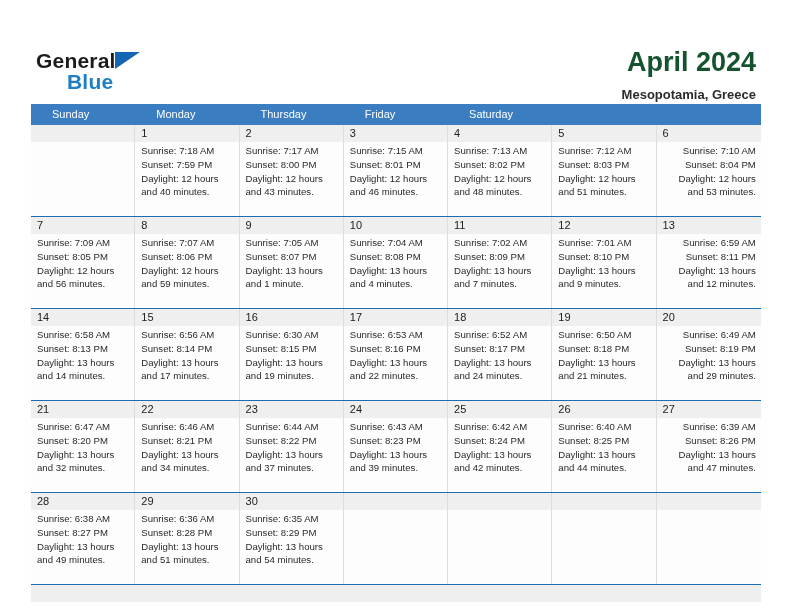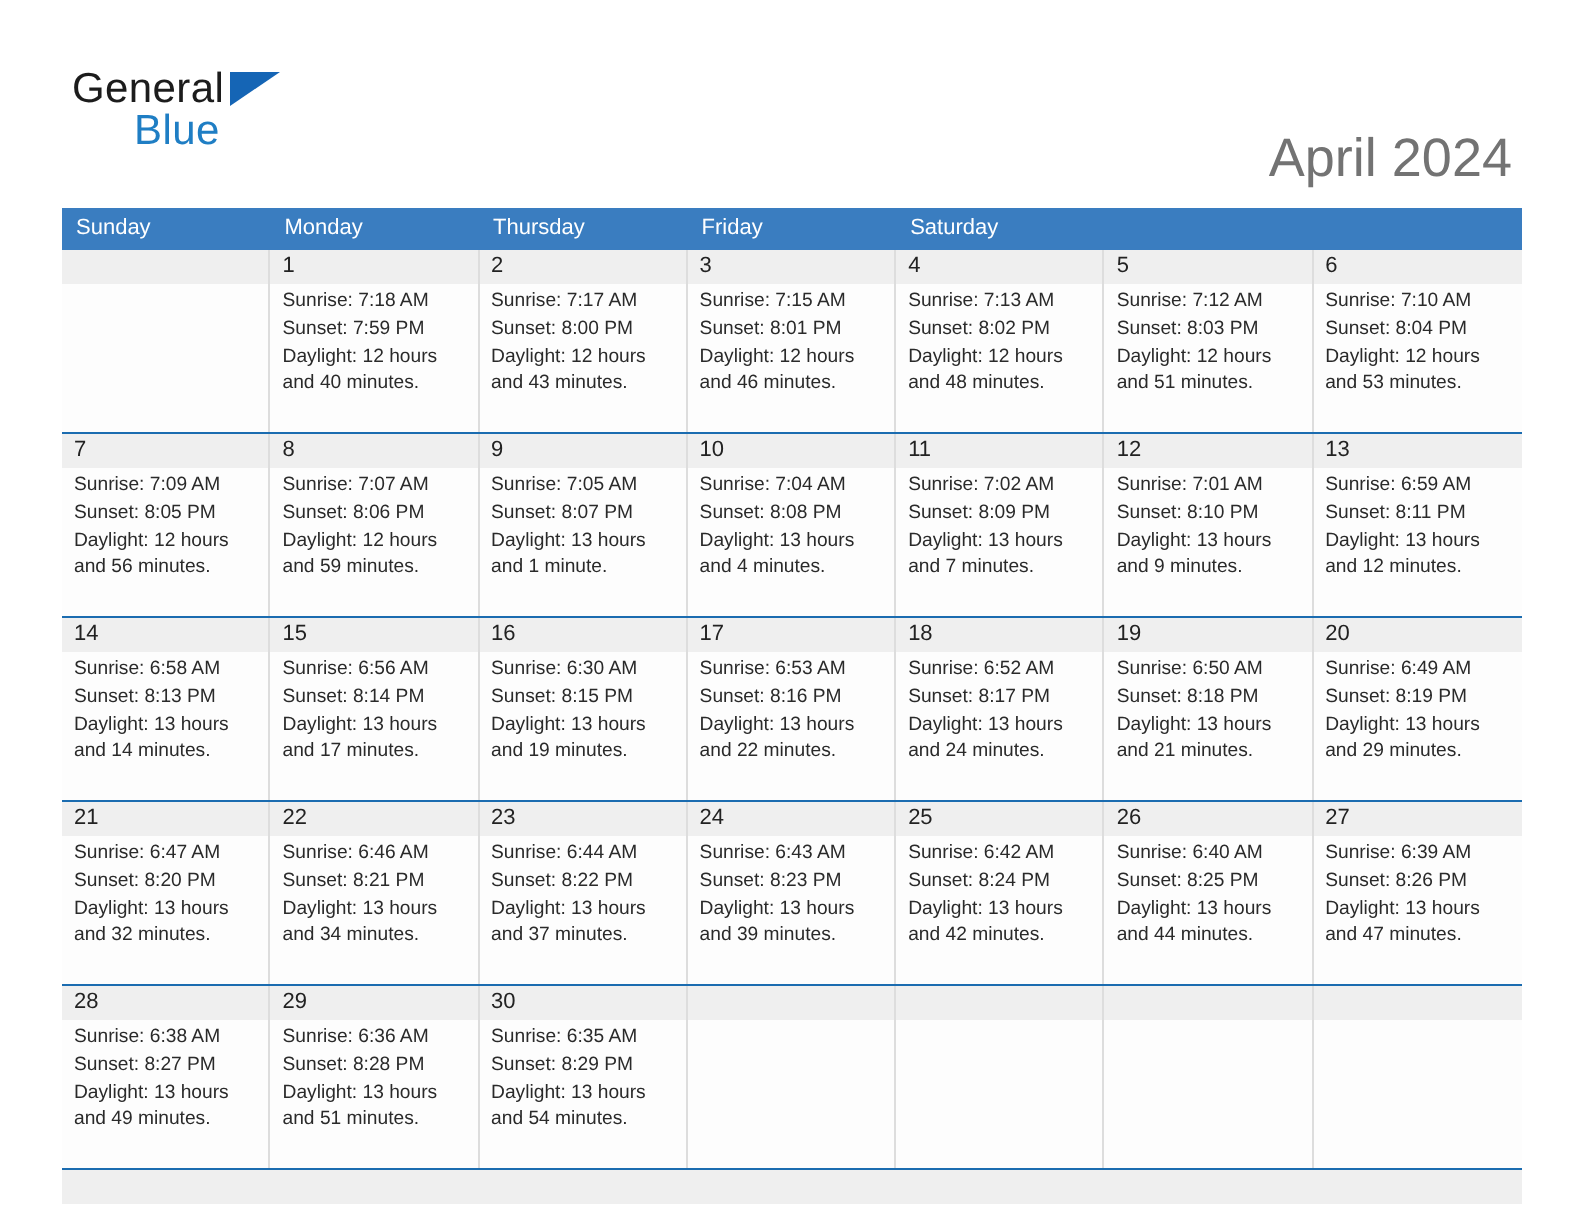--- a/index.html
+++ b/index.html
@@ -18,23 +18,24 @@
     position: relative;
     width: 792px;
     height: 612px;
     box-sizing: border-box;
   }
 
   
   .header {
     position: absolute;
     left: 0;
-    top: 0;
+    top: 16px;
     width: 792px;
     height: 124px;
+    font-weight: bold;
   }
   .brand {
     position: absolute;
     left: 36px;
     top: 33px;
     width: 180px;
     height: 52px;
   }
   .brand-line1 {
     position: absolute;
@@ -64,24 +65,23 @@
   }
 
   .title-block {
     position: absolute;
     right: 36px;
     top: 30px;
     text-align: right;
   }
   .cal-title {
     font-size: 27px;
-    color: #737373;
+    color: #14532d;
     line-height: 32px;
     white-space: nowrap;
-    margin-top: 33px;
   }
   .cal-subtitle {
     font-size: 13px;
     color: #2b2b2b;
     line-height: 18px;
     margin-top: 8px;
     white-space: nowrap;
   }
 
   
@@ -96,21 +96,21 @@
     width: 730px;
     height: 21px;
     background: #3a7dc0;
   }
   .dow-cell {
     flex: 0 0 104.28px;
     width: 104.28px;
     color: #ffffff;
     font-size: 11px;
     line-height: 21px;
-    padding-left: 7px;
+    padding-left: 21px;
     box-sizing: border-box;
     overflow: hidden;
     white-space: nowrap;
   }
 
   .week {
     width: 730px;
     border-top: 1.5px solid #1b6cb0;
   }
   .week:first-of-type {
@@ -146,21 +146,21 @@
     flex: 0 0 104.28px;
     width: 104.28px;
     box-sizing: border-box;
     padding: 2px 5px 16px 6px;
     font-size: 9.6px;
     line-height: 13.8px;
     color: #2a2a2a;
     border-right: 1px solid #dddddd;
     overflow: hidden;
   }
-  .info-cell:last-child { border-right: none; }
+  .info-cell:last-child { border-right: none; text-align: right; }
   .info-line { white-space: nowrap; }
   .bottom-rule {
     width: 730px;
     border-top: 1.5px solid #1b6cb0;
   }
   .tail-band {
     width: 730px;
     height: 17px;
     background: #efefef;
   }
@@ -173,20 +173,21 @@
   <div class="header">
 
     <div class="brand">
       <span class="brand-line1">General</span>
       <span class="brand-tri"></span>
       <span class="brand-line2">Blue</span>
     </div>
 
     <div class="title-block">
       <div class="cal-title">April 2024</div>
+      <div class="cal-subtitle">Mesopotamia, Greece</div>
     </div>
 
   </div>
 
   <div class="calendar">
     <div class="dow-row" id="dow-row">
         <div class="dow-cell">Sunday</div>
         <div class="dow-cell">Monday</div>
         <div class="dow-cell">Thursday</div>
         <div class="dow-cell">Friday</div>

